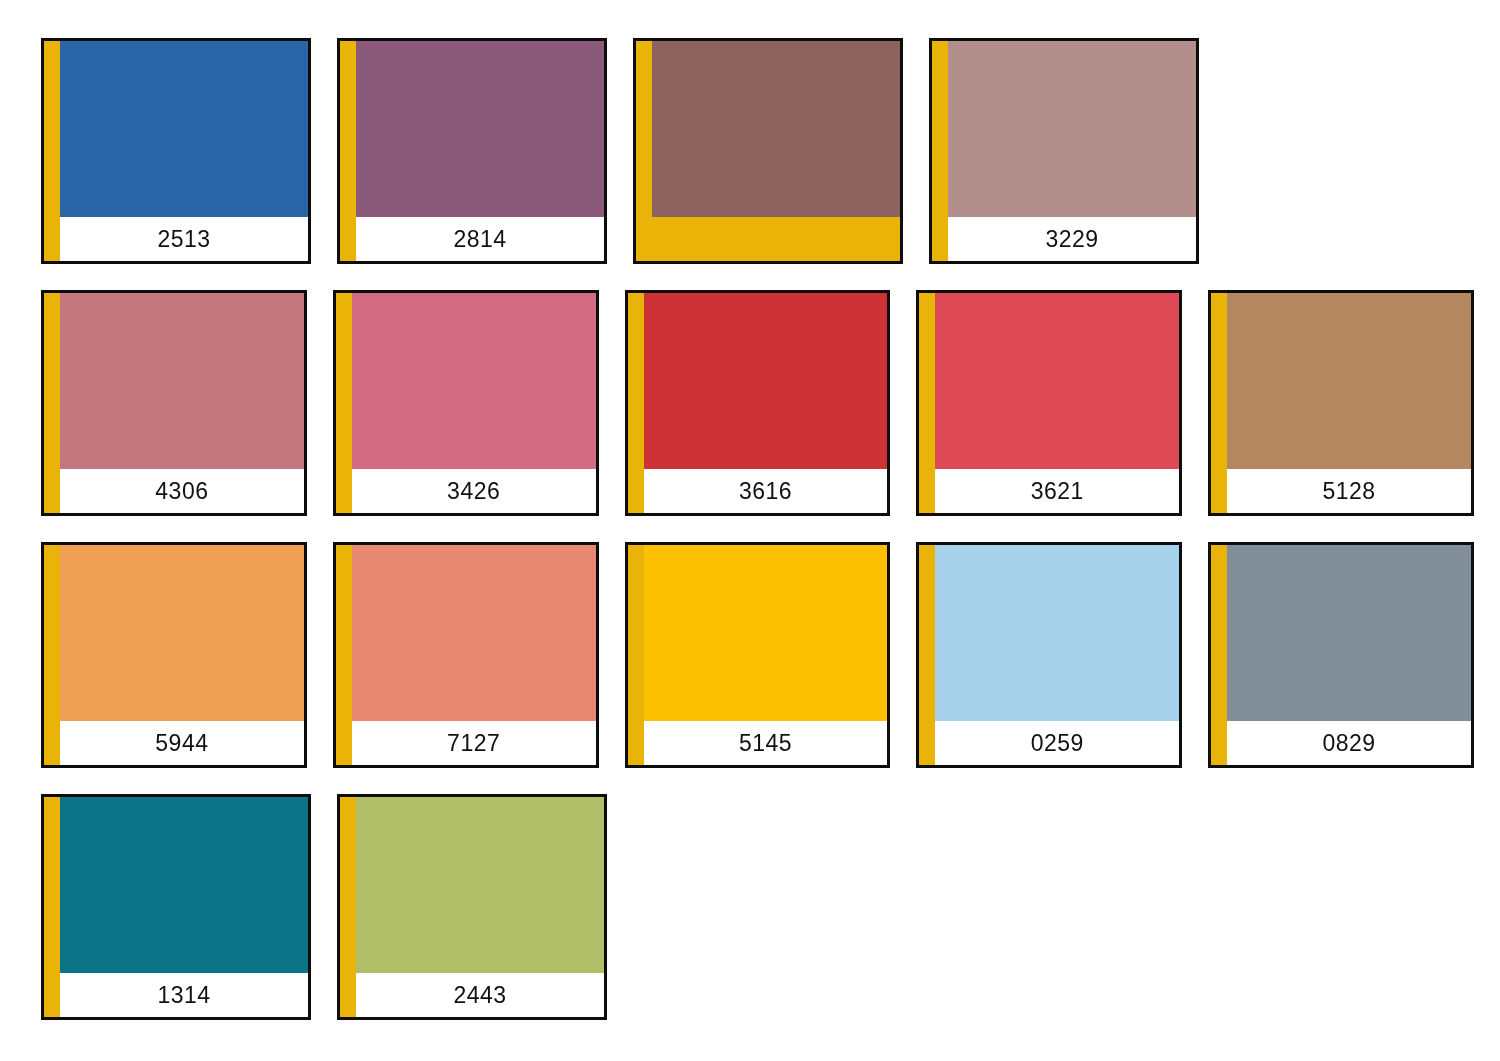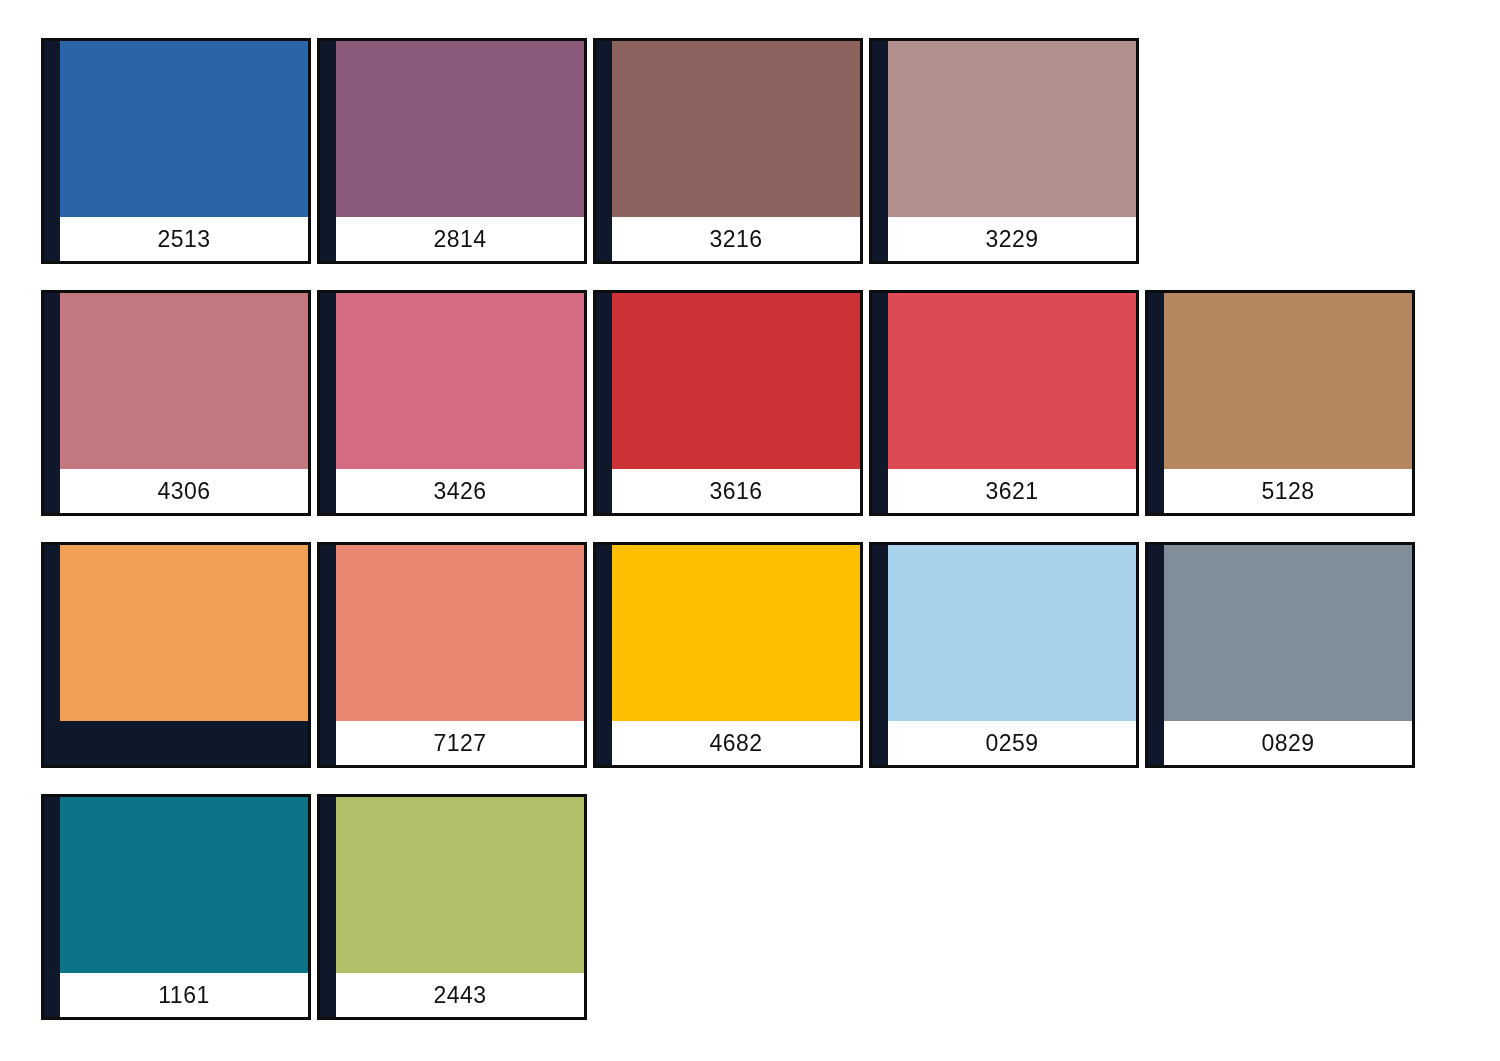--- a/index.html
+++ b/index.html
@@ -25,22 +25,22 @@
   .swatch-row {
     display: flex;
     flex-direction: row;
     margin-bottom: 26px;
   }
   .swatch-card {
     width: 270px;
     height: 226px;
     border: 3px solid #0d0d0d;
     box-sizing: border-box;
-    background: #0f172a;
-    margin-right: 6px;
+    background: #eab308;
+    margin-right: 26px;
     display: flex;
     flex-direction: column;
     overflow: hidden;
     padding-left: 16px;
   }
   .swatch-color {
     flex: 0 0 176px;
     width: 100%;
   }
   .swatch-label-band {
@@ -72,23 +72,20 @@
           </div>
         </div>
         <div class="swatch-card">
           <div class="swatch-color" style="background: rgb(139, 90, 123);"></div>
           <div class="swatch-label-band">
             <span class="swatch-label">2814</span>
           </div>
         </div>
         <div class="swatch-card">
           <div class="swatch-color" style="background: rgb(141, 99, 95);"></div>
-          <div class="swatch-label-band">
-            <span class="swatch-label">3216</span>
-          </div>
         </div>
         <div class="swatch-card">
           <div class="swatch-color" style="background: rgb(178, 142, 140);"></div>
           <div class="swatch-label-band">
             <span class="swatch-label">3229</span>
           </div>
         </div>
       </div>
       <div class="swatch-row">
         <div class="swatch-card">
@@ -118,51 +115,54 @@
         <div class="swatch-card">
           <div class="swatch-color" style="background: rgb(180, 135, 97);"></div>
           <div class="swatch-label-band">
             <span class="swatch-label">5128</span>
           </div>
         </div>
       </div>
       <div class="swatch-row">
         <div class="swatch-card">
           <div class="swatch-color" style="background: rgb(240, 160, 85);"></div>
+          <div class="swatch-label-band">
+            <span class="swatch-label">5944</span>
+          </div>
         </div>
         <div class="swatch-card">
           <div class="swatch-color" style="background: rgb(232, 136, 115);"></div>
           <div class="swatch-label-band">
             <span class="swatch-label">7127</span>
           </div>
         </div>
         <div class="swatch-card">
           <div class="swatch-color" style="background: rgb(252, 192, 0);"></div>
           <div class="swatch-label-band">
-            <span class="swatch-label">4682</span>
+            <span class="swatch-label">5145</span>
           </div>
         </div>
         <div class="swatch-card">
           <div class="swatch-color" style="background: rgb(168, 209, 235);"></div>
           <div class="swatch-label-band">
             <span class="swatch-label">0259</span>
           </div>
         </div>
         <div class="swatch-card">
           <div class="swatch-color" style="background: rgb(128, 142, 153);"></div>
           <div class="swatch-label-band">
             <span class="swatch-label">0829</span>
           </div>
         </div>
       </div>
       <div class="swatch-row">
         <div class="swatch-card">
           <div class="swatch-color" style="background: rgb(11, 116, 134);"></div>
           <div class="swatch-label-band">
-            <span class="swatch-label">1161</span>
+            <span class="swatch-label">1314</span>
           </div>
         </div>
         <div class="swatch-card">
           <div class="swatch-color" style="background: rgb(178, 191, 105);"></div>
           <div class="swatch-label-band">
             <span class="swatch-label">2443</span>
           </div>
         </div>
       </div>
     </div>

